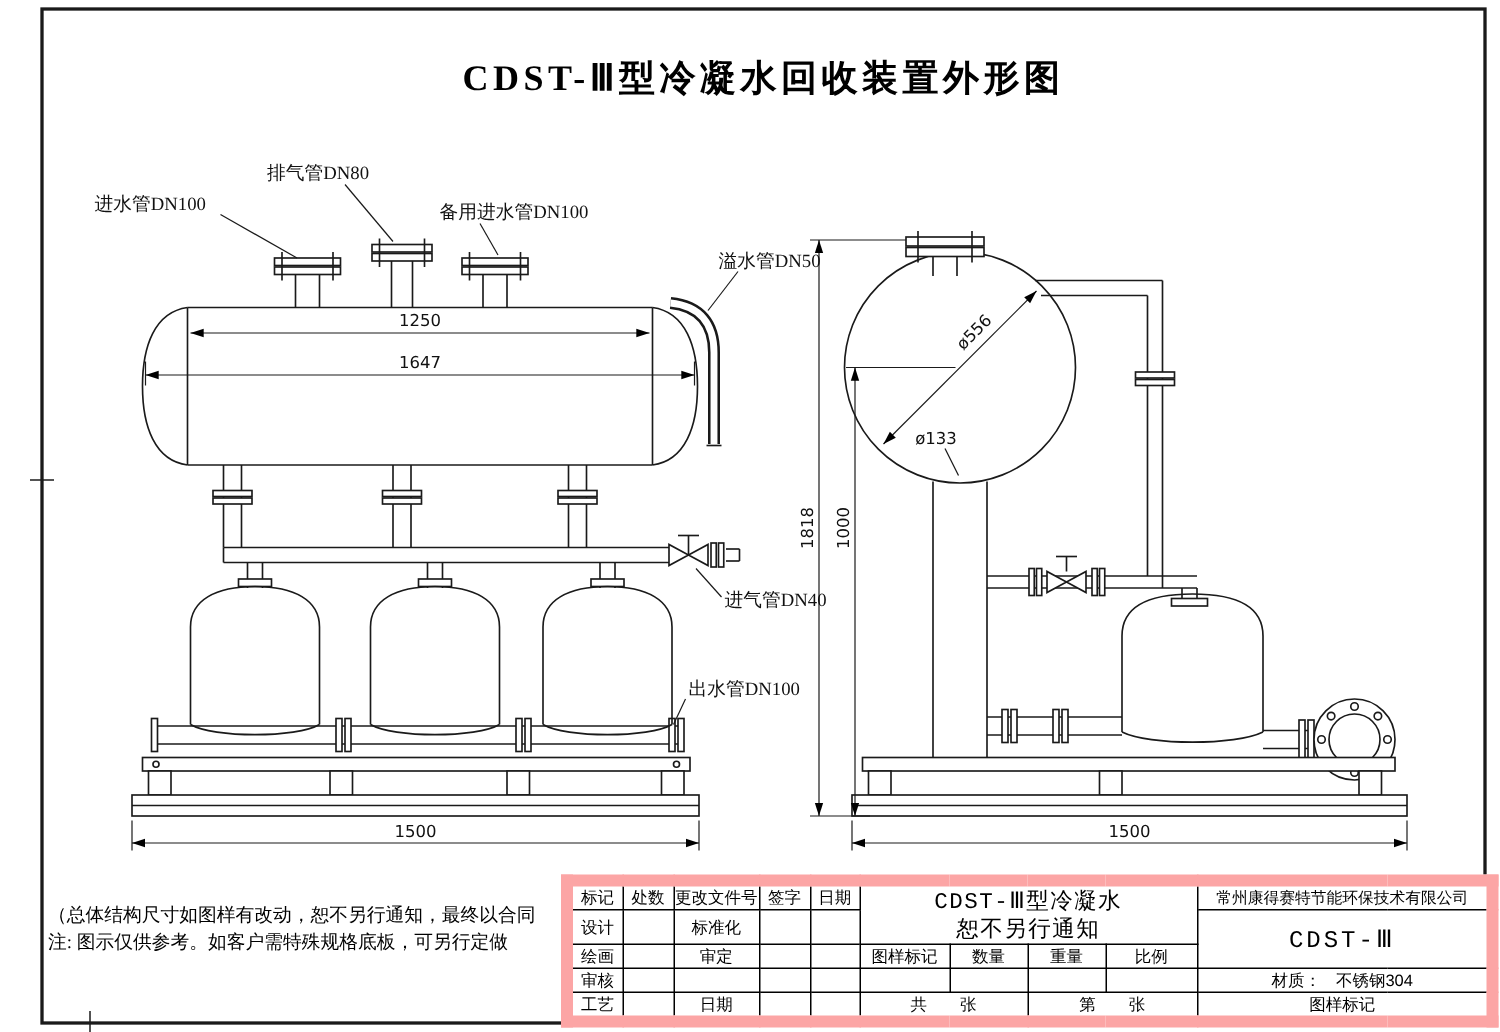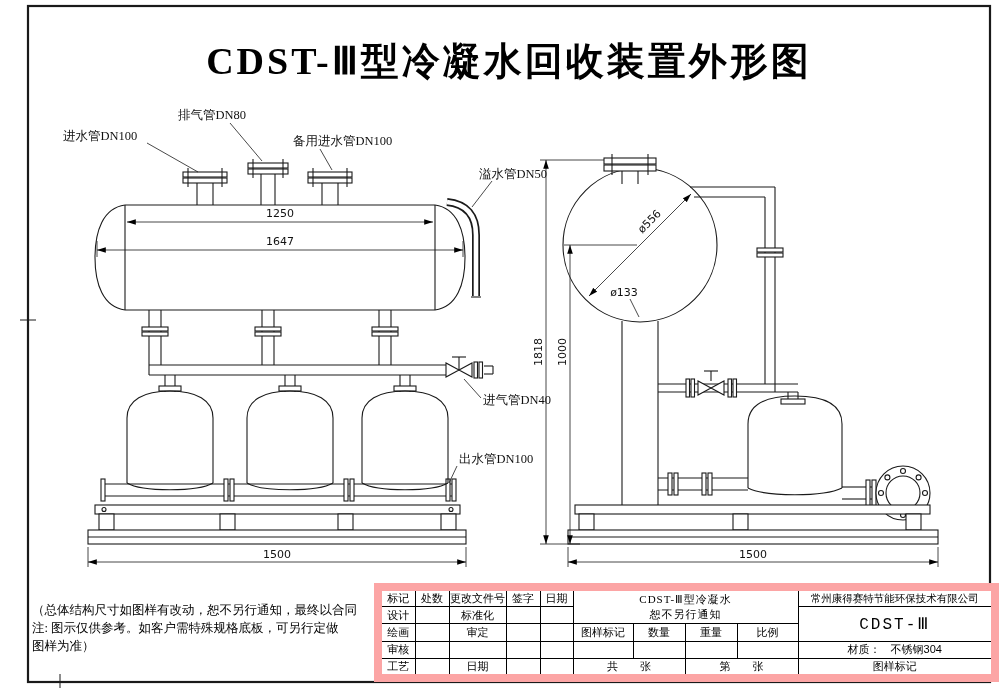--- a/index.html
+++ b/index.html
@@ -3,38 +3,38 @@
 <meta charset="utf-8">
 <style>
   html,body { margin:0; padding:0; background:#e8e8e8; }
   .sheet {
     position:relative; width:1000px; height:688px; background:#fff;
     font-family:"Liberation Sans", sans-serif; color:#000; overflow:hidden;
   }
   .sheet svg { position:absolute; left:0; top:0; }
   .page-title {
     position:absolute; left:28px; top:36px; width:962px; text-align:center;
-    font-family:"Liberation Serif", serif; font-size:38px; font-weight:700;
+    font-family:"Liberation Serif", serif; font-size:24px; font-weight:700;
     letter-spacing:3px;
   }
   .note {
     position:absolute; left:32px; top:601px; width:348px;
     font-family:"Liberation Serif", serif; font-size:12.5px; line-height:1.45;
   }
   .tblock {
     position:absolute; left:374px; top:583px; width:617px; height:99px;
     border-collapse:collapse; table-layout:fixed; border:8px solid #fca5a5;
     background:#fff;
   }
   .tblock td {
     border:1px solid #000; font-size:11px; text-align:center;
     vertical-align:middle; padding:0; overflow:hidden; white-space:nowrap;
   }
   .tblock td.ttitle {
-    font-family:Liberation Serif, serif; font-size:11px; letter-spacing:1px;margin-top:13px;
+    font-family:Liberation Mono, monospace; font-size:15px; letter-spacing:1px;margin-top:13px;
   }
   .tblock td.tcompany { font-size:10.5px; }
   .tblock td.tmodel { font-family:Liberation Mono, monospace; font-size:16px; letter-spacing:2px; }
   .tblock td.tmat span.matval { margin-left:10px; }
   .dim { font:11px "DejaVu Sans", sans-serif; }
   .cjk { font:12.5px "Liberation Serif", serif; }
 </style>
 </head>
 <body>
 
@@ -310,21 +310,20 @@
         <text class="cjk" x="459" y="463">出水管DN100</text>
       </g>
     </g>
   </svg>
 
   <div class="page-title">CDST-Ⅲ型冷凝水回收装置外形图</div>
 
   <div class="note">
     <div>（总体结构尺寸如图样有改动，恕不另行通知，最终以合同</div>
     <div>注: 图示仅供参考。如客户需特殊规格底板，可另行定做</div>
-    <div>图样为准）</div>
   </div>
 
   <table class="tblock">
     <colgroup>
       <col style="width:37px">
         <col style="width:34px">
         <col style="width:57px">
         <col style="width:34px">
         <col style="width:33px">
       <col style="width:60px">

